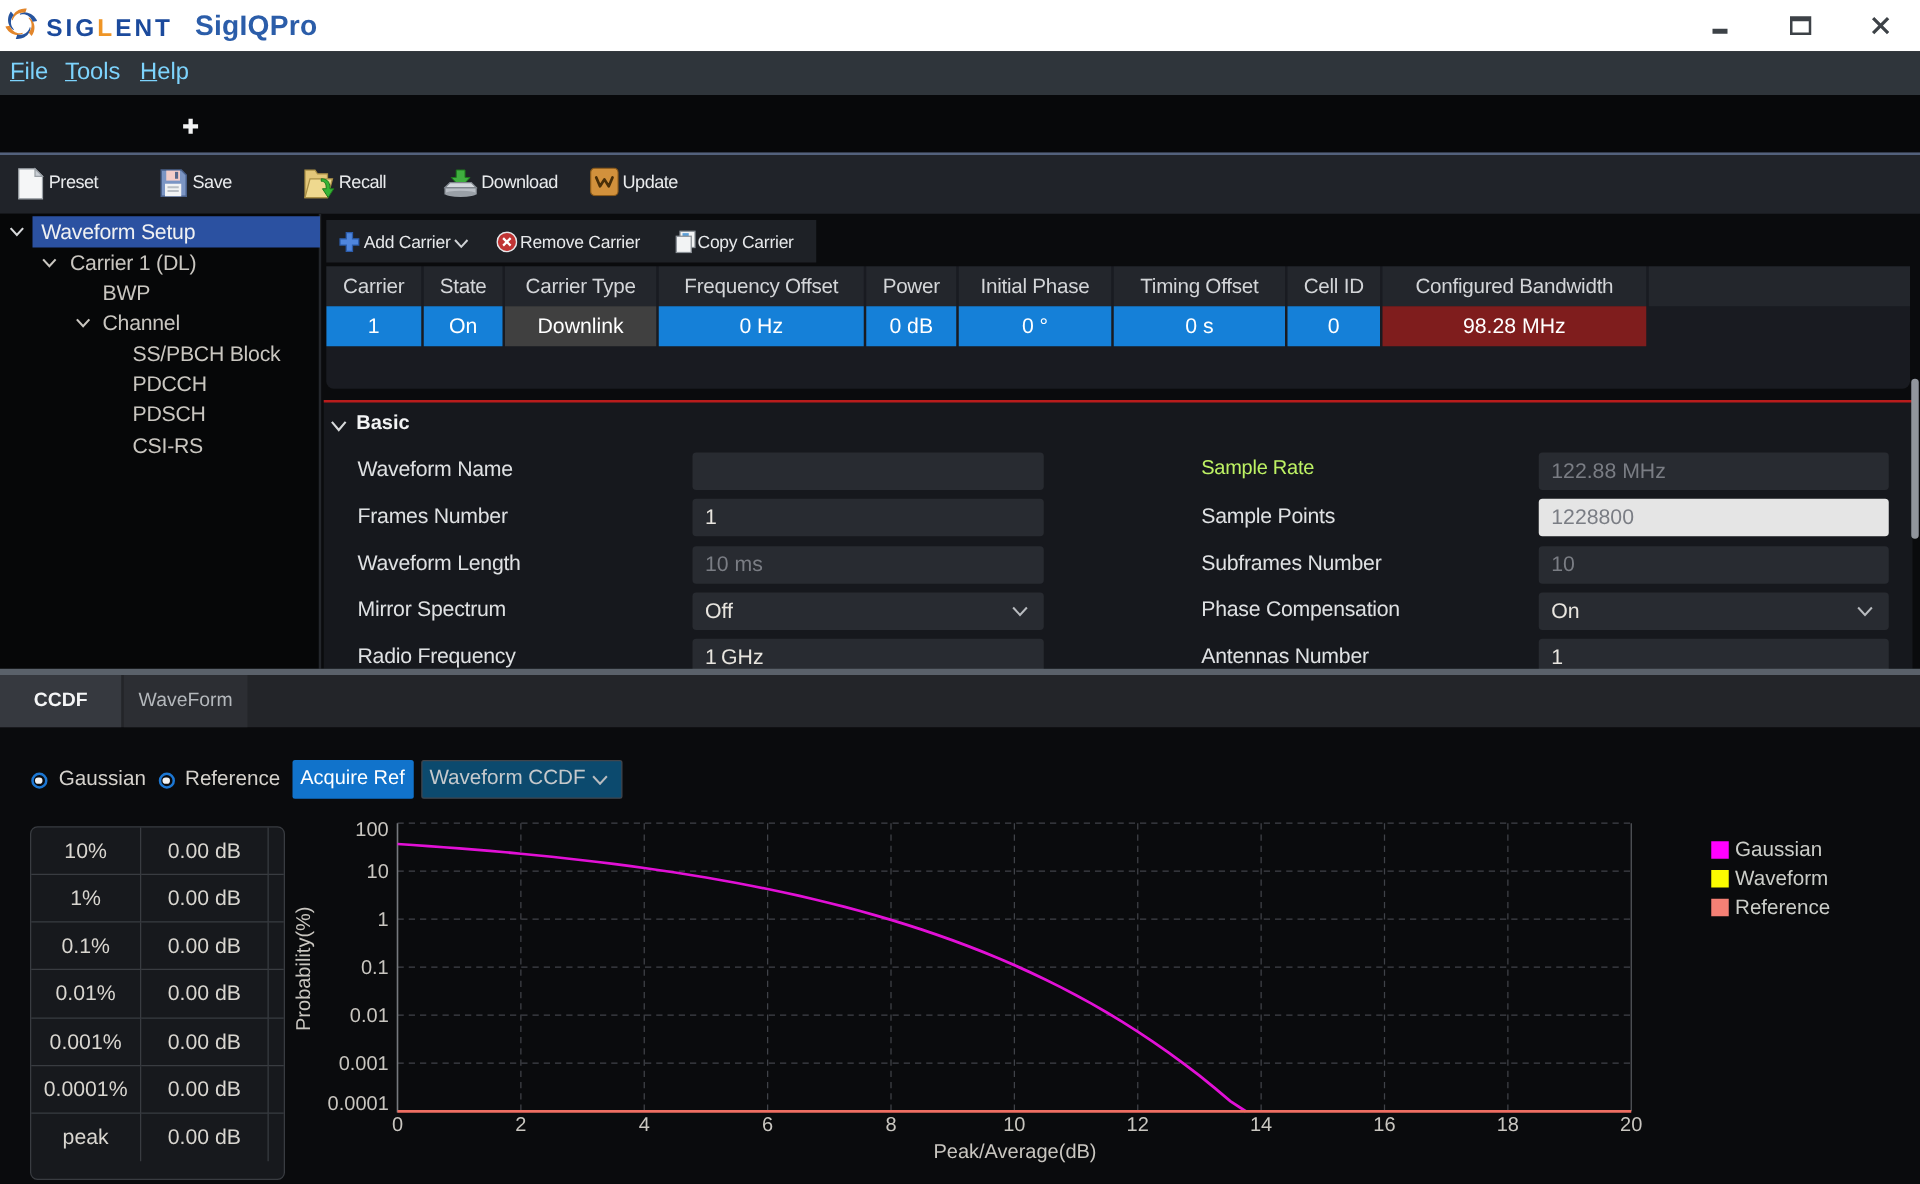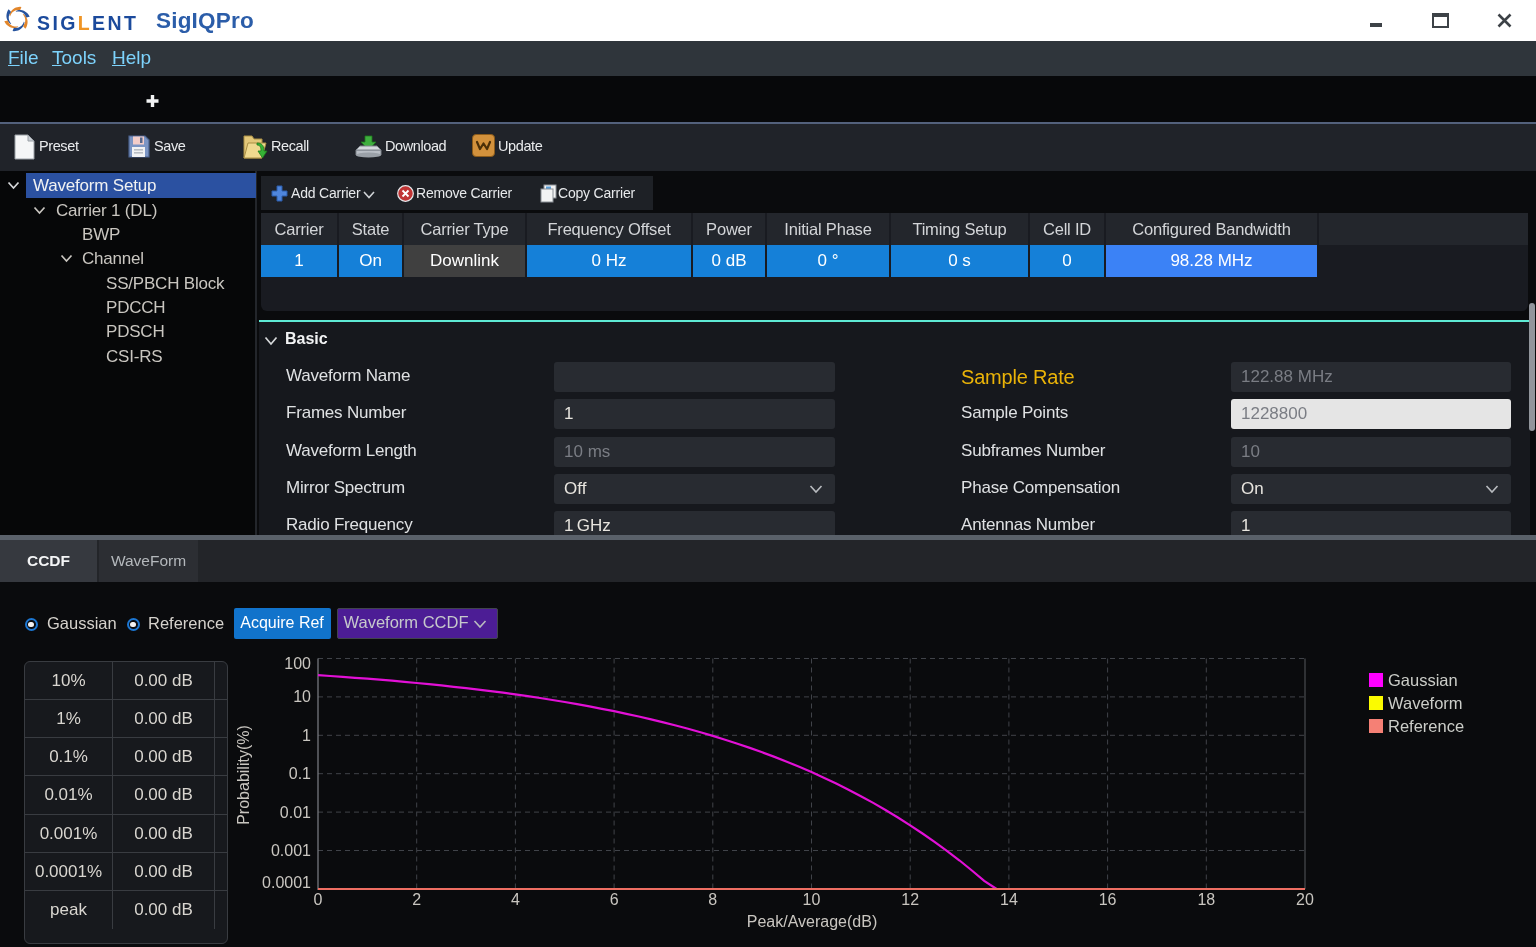--- a/index.html
+++ b/index.html
@@ -133,37 +133,37 @@
       <div class="abs" style="left:78px;top:0;width:63px;height:32px;background:#23262c;color:#d3d5d8;font-size:16.5px;letter-spacing:-0.2px;text-align:center;line-height:32px;">State</div>
       <div class="abs" style="left:78px;top:32px;width:63px;height:32px;background:#1580d8;color:#ffffff;font-size:17px;text-align:center;line-height:32px;">On</div>
       <div class="abs" style="left:143px;top:0;width:121px;height:32px;background:#23262c;color:#d3d5d8;font-size:16.5px;letter-spacing:-0.2px;text-align:center;line-height:32px;">Carrier Type</div>
       <div class="abs" style="left:143px;top:32px;width:121px;height:32px;background:#404040;color:#ffffff;font-size:17px;text-align:center;line-height:32px;">Downlink</div>
       <div class="abs" style="left:266px;top:0;width:164px;height:32px;background:#23262c;color:#d3d5d8;font-size:16.5px;letter-spacing:-0.2px;text-align:center;line-height:32px;">Frequency Offset</div>
       <div class="abs" style="left:266px;top:32px;width:164px;height:32px;background:#1580d8;color:#ffffff;font-size:17px;text-align:center;line-height:32px;">0 Hz</div>
       <div class="abs" style="left:432px;top:0;width:72px;height:32px;background:#23262c;color:#d3d5d8;font-size:16.5px;letter-spacing:-0.2px;text-align:center;line-height:32px;">Power</div>
       <div class="abs" style="left:432px;top:32px;width:72px;height:32px;background:#1580d8;color:#ffffff;font-size:17px;text-align:center;line-height:32px;">0 dB</div>
       <div class="abs" style="left:506px;top:0;width:122px;height:32px;background:#23262c;color:#d3d5d8;font-size:16.5px;letter-spacing:-0.2px;text-align:center;line-height:32px;">Initial Phase</div>
       <div class="abs" style="left:506px;top:32px;width:122px;height:32px;background:#1580d8;color:#ffffff;font-size:17px;text-align:center;line-height:32px;">0 °</div>
-      <div class="abs" style="left:630px;top:0;width:137px;height:32px;background:#23262c;color:#d3d5d8;font-size:16.5px;letter-spacing:-0.2px;text-align:center;line-height:32px;">Timing Setup</div>
+      <div class="abs" style="left:630px;top:0;width:137px;height:32px;background:#23262c;color:#d3d5d8;font-size:16.5px;letter-spacing:-0.2px;text-align:center;line-height:32px;">Timing Offset</div>
       <div class="abs" style="left:630px;top:32px;width:137px;height:32px;background:#1580d8;color:#ffffff;font-size:17px;text-align:center;line-height:32px;">0 s</div>
       <div class="abs" style="left:769px;top:0;width:74px;height:32px;background:#23262c;color:#d3d5d8;font-size:16.5px;letter-spacing:-0.2px;text-align:center;line-height:32px;">Cell ID</div>
       <div class="abs" style="left:769px;top:32px;width:74px;height:32px;background:#1580d8;color:#ffffff;font-size:17px;text-align:center;line-height:32px;">0</div>
       <div class="abs" style="left:845px;top:0;width:211px;height:32px;background:#23262c;color:#d3d5d8;font-size:16.5px;letter-spacing:-0.2px;text-align:center;line-height:32px;">Configured Bandwidth</div>
-      <div class="abs" style="left:845px;top:32px;width:211px;height:32px;background:#3b82f6;color:#ffffff;font-size:17px;text-align:center;line-height:32px;">98.28 MHz</div>
+      <div class="abs" style="left:845px;top:32px;width:211px;height:32px;background:#7f1d1d;color:#ffffff;font-size:17px;text-align:center;line-height:32px;">98.28 MHz</div>
       <div class="abs" style="left:1058px;top:0;width:209px;height:32px;background:#23262c;"></div>
     </div>
 
-  <div class="abs" style="left:259px;top:320px;width:1271px;height:215px;background:#16181d;border-top:2px solid #5eead4;">
+  <div class="abs" style="left:259px;top:320px;width:1271px;height:215px;background:#16181d;border-top:2px solid #b91c1c;">
     <svg class="abs" style="left:5px;top:14px;" width="14" height="10" viewBox="0 0 14 10">
         <path d="M1.5,1.5 L7,8 L12.5,1.5" fill="none" stroke="#d6d8da" stroke-width="1.7"></path>
       </svg>
     <div class="abs" style="left:26px;top:8px;font-size:16px;font-weight:bold;color:#f2f3f4;">Basic</div>
   <div class="abs" style="left:27px;top:44px;font-size:17px;letter-spacing:-0.2px;color:#dfe1e3;">Waveform Name</div>
       <div class="abs" style="left:295px;top:40px;width:281px;height:30px;background:#282b31;border-radius:3px;font-size:17px;color:#e8e5df;line-height:30px;padding-left:10px;"></div>
-      <div class="abs" style="left:702px;top:44px;font-size:20px;letter-spacing:-0.2px;color:#eab308;">Sample Rate</div>
+      <div class="abs" style="left:702px;top:44px;font-size:16px;letter-spacing:-0.2px;color:#bef264;">Sample Rate</div>
       <div class="abs" style="left:972px;top:40px;width:280px;height:30px;background:#282b31;border-radius:3px;font-size:17px;color:#7a7d84;line-height:30px;padding-left:10px;">122.88 MHz</div>
       <div class="abs" style="left:27px;top:81.3px;font-size:17px;letter-spacing:-0.2px;color:#dfe1e3;">Frames Number</div>
       <div class="abs" style="left:295px;top:77.3px;width:281px;height:30px;background:#282b31;border-radius:3px;font-size:17px;color:#e8e5df;line-height:30px;padding-left:10px;">1</div>
       <div class="abs" style="left:702px;top:81.3px;font-size:17px;letter-spacing:-0.2px;color:#dfe1e3;">Sample Points</div>
       <div class="abs" style="left:972px;top:77.3px;width:280px;height:30px;background:#e5e5e5;border-radius:3px;font-size:17px;color:#7a7d84;line-height:30px;padding-left:10px;">1228800</div>
       <div class="abs" style="left:27px;top:118.6px;font-size:17px;letter-spacing:-0.2px;color:#dfe1e3;">Waveform Length</div>
       <div class="abs" style="left:295px;top:114.6px;width:281px;height:30px;background:#282b31;border-radius:3px;font-size:17px;color:#7a7d84;line-height:30px;padding-left:10px;">10 ms</div>
       <div class="abs" style="left:702px;top:118.6px;font-size:17px;letter-spacing:-0.2px;color:#dfe1e3;">Subframes Number</div>
       <div class="abs" style="left:972px;top:114.6px;width:280px;height:30px;background:#282b31;border-radius:3px;font-size:17px;color:#7a7d84;line-height:30px;padding-left:10px;">10</div>
       <div class="abs" style="left:27px;top:155.9px;font-size:17px;letter-spacing:-0.2px;color:#dfe1e3;">Mirror Spectrum</div>
@@ -191,21 +191,21 @@
 
   <div class="abs" style="left:0;top:582px;width:1536px;height:365px;background:#0a0b0d;">
 
     <div class="abs" style="left:24.5px;top:36px;width:13px;height:13px;border-radius:50%;border:2px solid #1c77d3;background:#0a0b0d;"></div>
     <div class="abs" style="left:28.2px;top:39.7px;width:5.6px;height:5.6px;border-radius:50%;background:#f2f2f2;"></div>
     <div class="abs" style="left:47px;top:32px;font-size:16.5px;color:#d5d2cc;">Gaussian</div>
     <div class="abs" style="left:126.5px;top:36px;width:13px;height:13px;border-radius:50%;border:2px solid #1c77d3;background:#0a0b0d;"></div>
     <div class="abs" style="left:130.2px;top:39.7px;width:5.6px;height:5.6px;border-radius:50%;background:#f2f2f2;"></div>
     <div class="abs" style="left:148px;top:32px;font-size:16.5px;color:#d5d2cc;">Reference</div>
     <div class="abs" style="left:233.5px;top:26px;width:97px;height:30.5px;background:#1173cb;border-radius:2px;color:#ffffff;font-size:16px;text-align:center;line-height:30px;">Acquire Ref</div>
-    <div class="abs" style="left:336.5px;top:26px;width:161px;height:30.5px;background:#4c1d95;border:1px solid #41454c;border-radius:2px;color:#c6c9cc;font-size:16px;">
+    <div class="abs" style="left:336.5px;top:26px;width:161px;height:30.5px;background:#0c4a6e;border:1px solid #41454c;border-radius:2px;color:#c6c9cc;font-size:16px;">
       <span style="position:absolute;left:6px;top:4px;font-size:16.5px;">Waveform CCDF</span>
       <svg class="abs" style="left:135px;top:11px;" width="14" height="9" viewBox="0 0 14 9">
           <path d="M1.5,1 L7,7 L12.5,1" fill="none" stroke="#b8bbbf" stroke-width="1.6"></path>
         </svg>
     </div>
 
     <div class="abs" id="stats" style="left:24px;top:79px;width:204px;height:283px;background:#17191d;border:1px solid #393c41;border-radius:6px;">
         <div class="abs" style="left:0;top:0px;width:88px;height:38.142857142857146px;border-bottom:1px solid #393c41;border-right:1px solid #393c41;color:#d9d6d0;font-size:17px;text-align:center;line-height:38.142857142857146px;">10%</div>
         <div class="abs" style="left:88px;top:0px;width:102px;height:38.142857142857146px;border-bottom:1px solid #393c41;border-right:1px solid #393c41;color:#d9d6d0;font-size:17px;text-align:center;line-height:38.142857142857146px;">0.00 dB</div>
         <div class="abs" style="left:190px;top:0px;width:12px;height:38.142857142857146px;border-bottom:1px solid #393c41;"></div>

